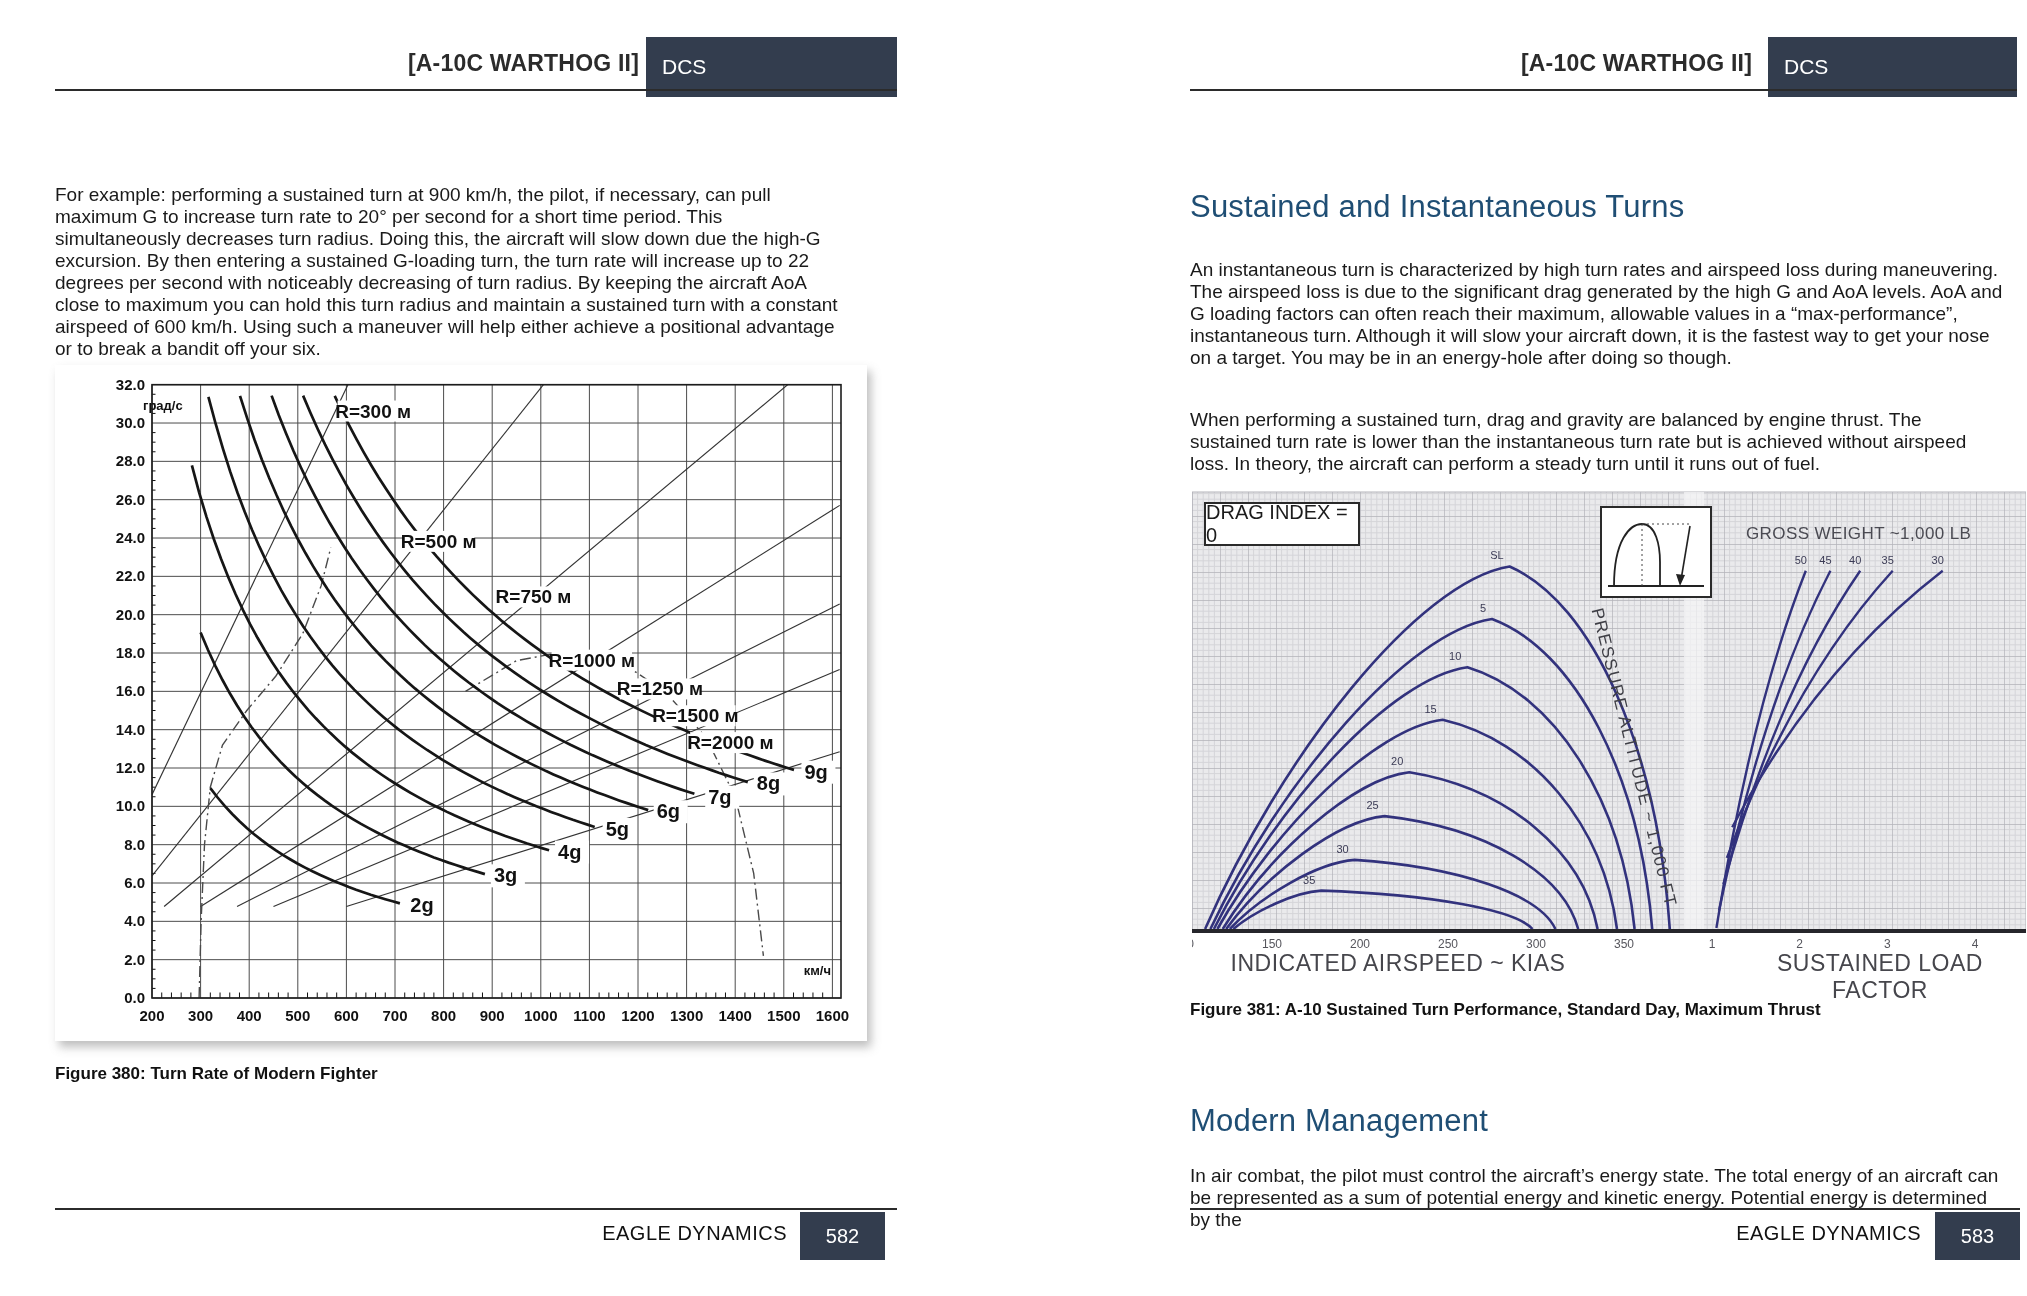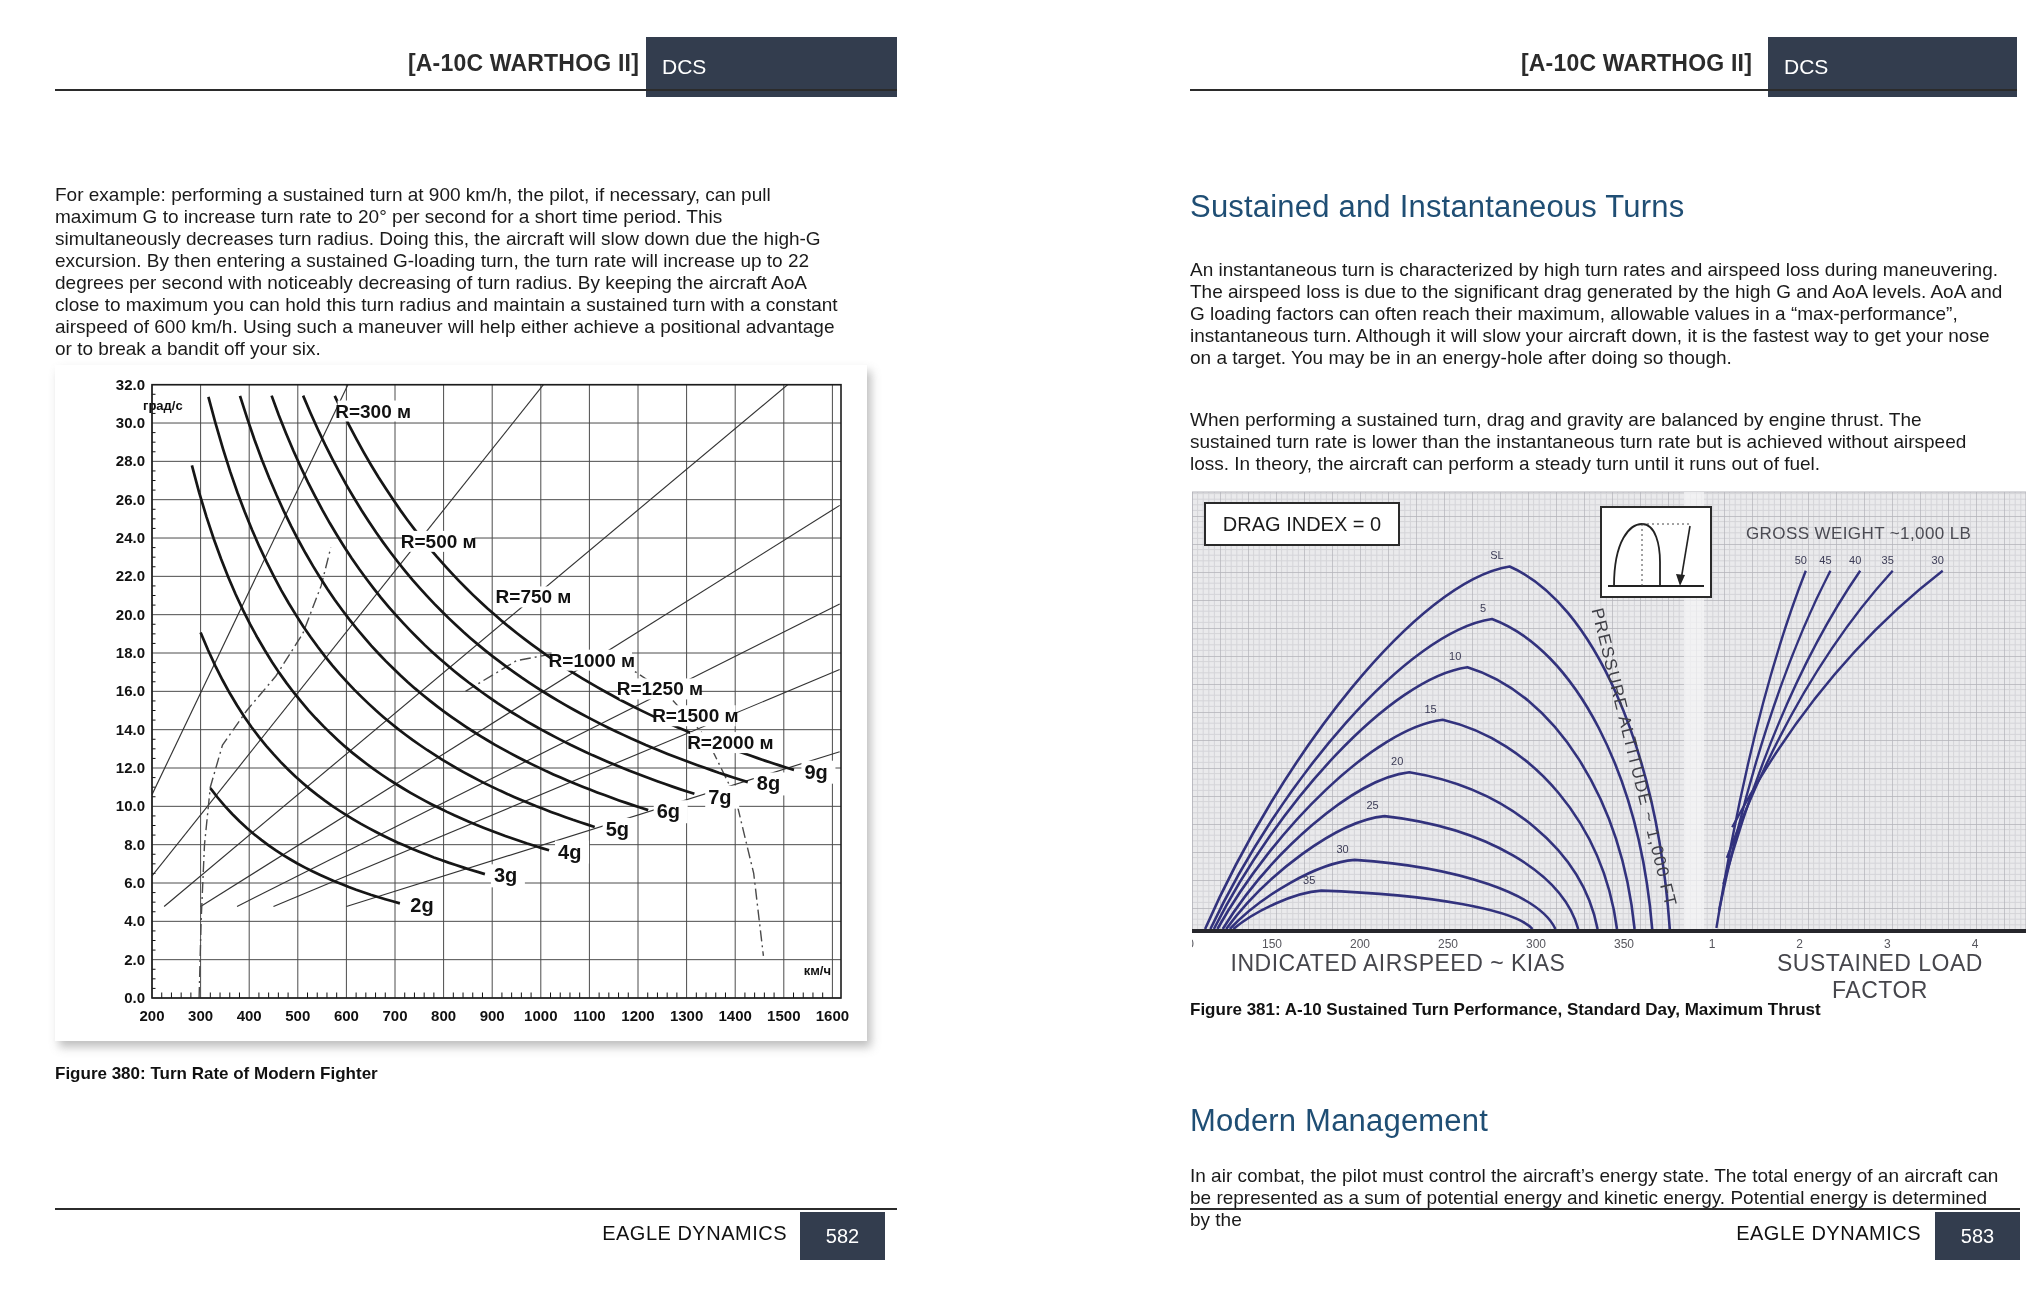--- a/index.html
+++ b/index.html
@@ -35,21 +35,21 @@
                box-shadow:4px 6px 9px rgba(110,110,110,.45);}
   .unit-label{position:absolute;font-size:13px;font-weight:700;color:#111;}
   #grad-label{left:88px;top:33px;}
   #kmh-label{left:690px;top:598px;width:86px;text-align:right;}
   .fig-caption{position:absolute;font-size:17px;font-weight:700;color:#111;}
   #fig380-caption{left:55px;top:1064px;}
   #fig381-caption{left:1190px;top:1000px;}
 
   
   #fig381-svg{position:absolute;left:1192px;top:488px;}
-  #drag-box{position:absolute;left:1204px;top:502px;width:196px;height:44px;background:#fff;
+  #drag-box{position:absolute;left:1204px;top:502px;width:156px;height:44px;background:#fff;
             border:2px solid #2a2a2a;box-sizing:border-box;display:flex;align-items:center;
             justify-content:center;font-size:20px;color:#1c1c1c;}
   #icon-box{position:absolute;left:1600px;top:506px;width:112px;height:92px;background:#fff;
             border:2px solid #2a2a2a;box-sizing:border-box;}
   #gross-label{position:absolute;left:1746px;top:524px;font-size:17px;color:#4a4a52;letter-spacing:.4px;}
   #press-label{position:absolute;left:1606px;top:606px;font-size:17px;color:#3f3f46;
                transform:rotate(76deg);transform-origin:0 0;white-space:nowrap;letter-spacing:1.5px;}
   .axis-title{position:absolute;top:950px;text-align:center;font-size:23px;color:#46464c;letter-spacing:.5px;}
   #axis-title-left{left:1198px;width:400px;}
   #axis-title-right{left:1735px;width:290px;}

